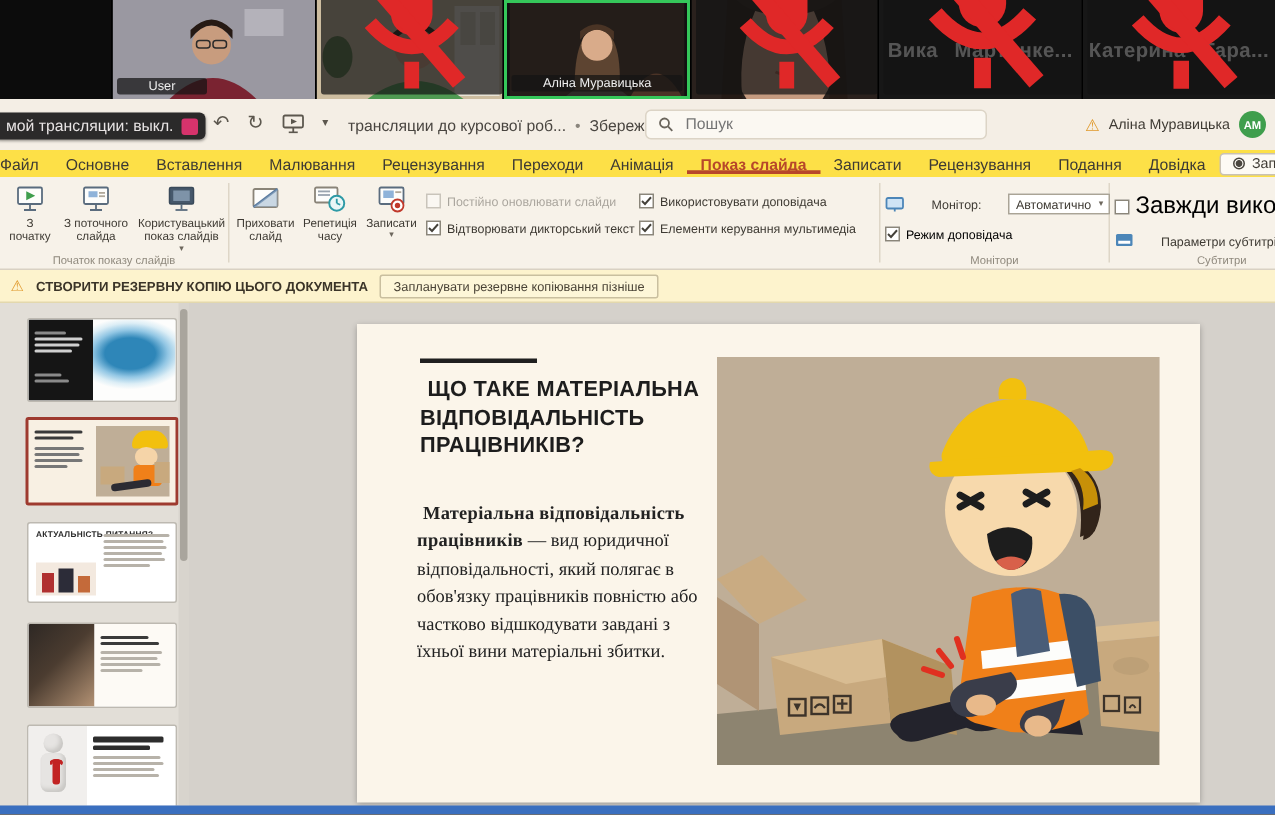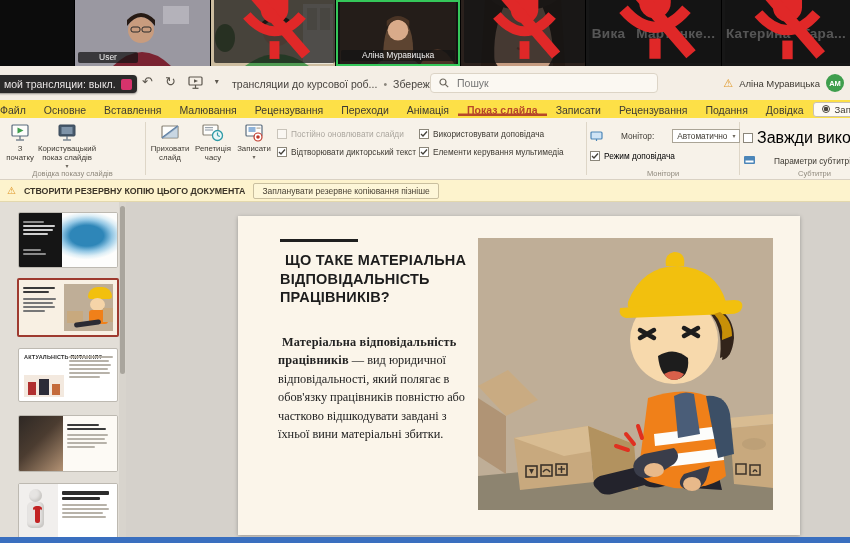--- a/index.html
+++ b/index.html
@@ -287,31 +287,42 @@
     <div class="rgroup" style="width:152px;">
       <div class="rbtn" style="width:34px;">
         <svg viewBox="0 0 22 18">
             <rect x="3" y="1" width="16" height="11" rx="1" fill="#fdfdfb" stroke="#5a6c7e" stroke-width="1.2"></rect>
             <path d="M8.5 3.5 L14.5 6.5 L8.5 9.5 Z" fill="#3f9e4d"></path>
             <line x1="11" y1="12" x2="11" y2="15.5" stroke="#5a6c7e" stroke-width="1.2"></line>
             <line x1="7" y1="16" x2="15" y2="16" stroke="#5a6c7e" stroke-width="1.2"></line>
           </svg>
         <span>З початку</span>
       </div>
+      <div class="rbtn" style="width:54px;">
+        <svg viewBox="0 0 22 18">
+            <rect x="3" y="1" width="16" height="11" rx="1" fill="#fdfdfb" stroke="#5a6c7e" stroke-width="1.2"></rect>
+            <rect x="6" y="3.5" width="6" height="4" fill="#8fb3d9"></rect>
+            <rect x="13" y="4" width="4" height="1.2" fill="#b0a89a"></rect>
+            <rect x="13" y="6.2" width="4" height="1.2" fill="#b0a89a"></rect>
+            <line x1="11" y1="12" x2="11" y2="15.5" stroke="#5a6c7e" stroke-width="1.2"></line>
+            <line x1="7" y1="16" x2="15" y2="16" stroke="#5a6c7e" stroke-width="1.2"></line>
+          </svg>
+        <span>З поточного слайда</span>
+      </div>
       <div class="rbtn" style="width:60px;">
         <svg viewBox="0 0 22 18">
             <rect x="3" y="1" width="16" height="11" rx="1" fill="#46586b" stroke="#3a4a5a" stroke-width="1"></rect>
             <rect x="5.5" y="3" width="11" height="7" fill="#7e93a8"></rect>
             <line x1="11" y1="12" x2="11" y2="15.5" stroke="#5a6c7e" stroke-width="1.2"></line>
             <line x1="7" y1="16" x2="15" y2="16" stroke="#5a6c7e" stroke-width="1.2"></line>
           </svg>
         <span>Користувацький показ слайдів</span>
         <span class="caret">▾</span>
       </div>
-      <div class="glabel">Довідка показу слайдів</div>
+      <div class="glabel">Початок показу слайдів</div>
     </div>
 
     <div class="rsep"></div>
 
     <div class="rgroup" style="width:462px;">
       <div class="rbtn" style="width:42px;">
         <svg viewBox="0 0 22 18">
             <rect x="3" y="2" width="16" height="12" rx="1" fill="#fdfdfb" stroke="#8a8478" stroke-width="1.2"></rect>
             <path d="M3 14 L19 2" stroke="#5a7a9e" stroke-width="1.6"></path>
             <path d="M3 14 L19 14 L19 2 Z" fill="#9fb8d0" opacity=".55"></path>

